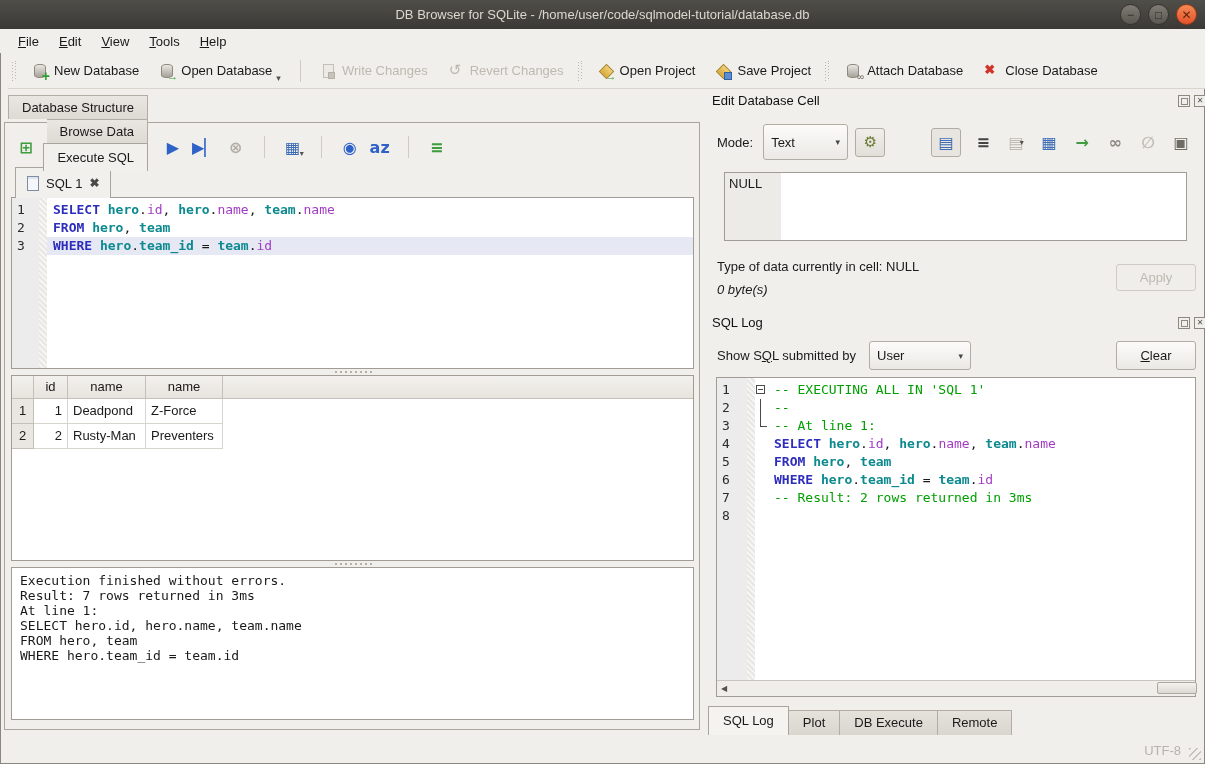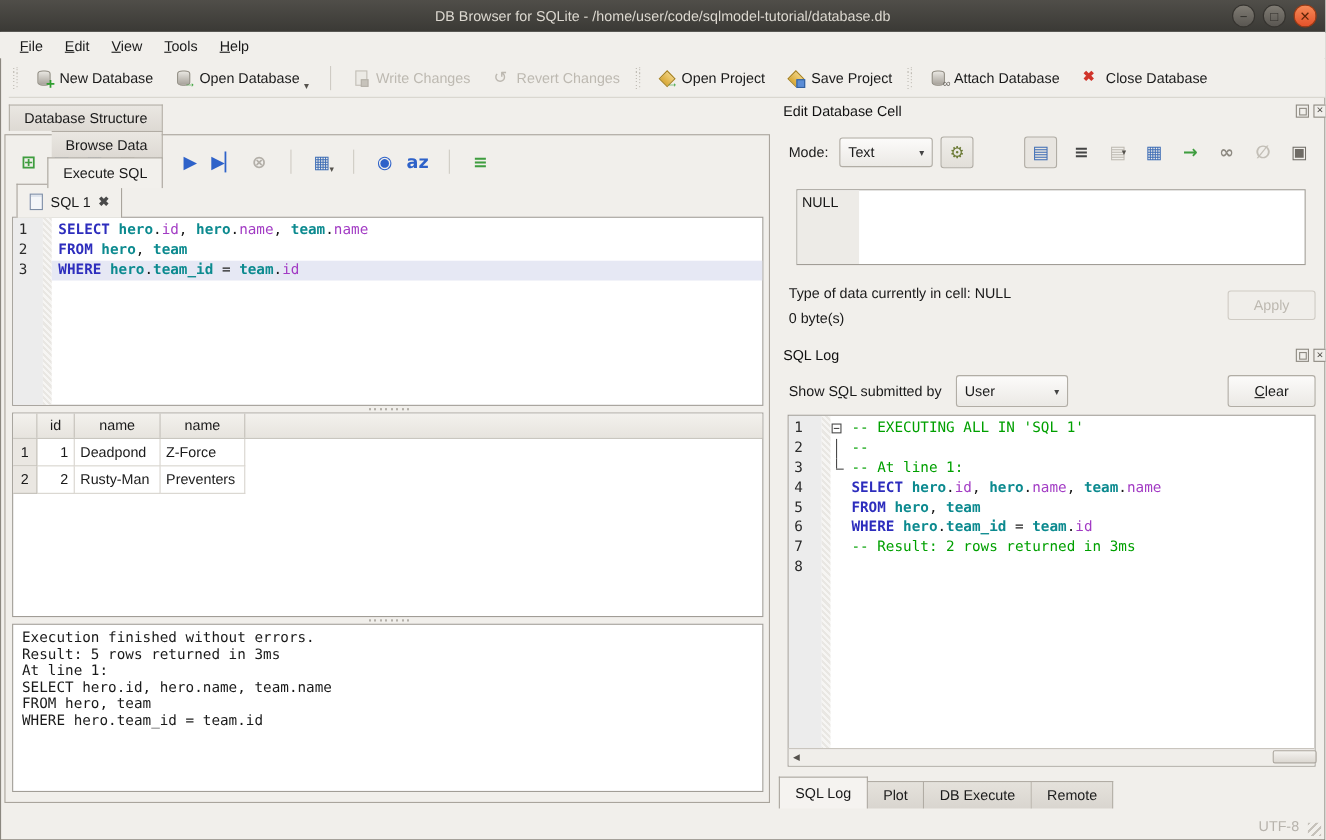--- a/index.html
+++ b/index.html
@@ -145,40 +145,40 @@
   #capbtns1{left:1178px;top:95px;}
   #capbtns2{left:1178px;top:317px;}
   .capbtn{width:12px;height:12px;border:1px solid #8d8981;box-sizing:border-box;
     position:relative;background:#f1efeb;font-size:8px;line-height:10px;text-align:center;
     color:#55524d;}
   .capbtn.restore::after{content:"";position:absolute;left:2px;top:2px;width:5px;height:5px;
     border:1px solid #8d8981;}
 
   #mode-row{position:absolute;left:717px;top:124px;display:flex;align-items:center;}
   .combo{display:inline-flex;align-items:center;justify-content:space-between;
-    box-sizing:border-box;height:27px;padding:0 7px;
+    box-sizing:border-box;height:36px;padding:0 7px;
     background:linear-gradient(#fcfbfa,#ebe9e5);border:1px solid #b1ada5;border-radius:3px;}
   .combo .arrow{font-size:9px;color:#444;margin-left:8px;}
   #mode-combo{width:85px;margin-left:10px;}
   .gearbtn{width:30px;height:29px;margin-left:7px;box-sizing:border-box;
     background:linear-gradient(#f0eeea,#e2dfd9);border:1px solid #b1ada5;border-radius:3px;
     display:flex;align-items:center;justify-content:center;font-size:15px;color:#6b7a35;}
   #cell-icons{display:flex;align-items:center;gap:11px;margin-left:46px;}
   .cpi{min-width:22px;height:24px;display:flex;align-items:center;justify-content:center;
     font-size:16px;font-weight:bold;font-family:"DejaVu Sans",sans-serif;}
   .cpi.framed{width:30px;height:29px;box-sizing:border-box;background:#e8e5e0;
     border:1px solid #b1ada5;border-radius:3px;}
 
   #cell-box{position:absolute;left:724px;top:172px;width:463px;height:69px;background:#fff;
     border:1px solid #a19d96;box-sizing:border-box;}
   .cb-gutter{position:absolute;left:0;top:0;bottom:0;width:56px;background:#edebe7;}
   #cell-value{position:absolute;left:4px;top:3px;}
 
   #type-line{position:absolute;left:717px;top:259px;}
-  #size-line{position:absolute;left:717px;top:282px;}
+  #size-line{position:absolute;left:717px;top:282px;font-style:italic;}
   .btn{position:absolute;box-sizing:border-box;text-align:center;
     background:linear-gradient(#fcfbfa,#ebe9e5);border:1px solid #b1ada5;border-radius:3px;}
   #apply-btn{left:1116px;top:264px;width:80px;height:27px;line-height:25px;}
   .btn.disabled{background:#f0eeea;color:#bdb9b1;border-color:#cfcbc4;}
   #clear-btn{left:1116px;top:341px;width:80px;height:29px;line-height:27px;}
 
   #filter-row{position:absolute;left:717px;top:341px;height:29px;display:flex;align-items:center;}
   #user-combo{width:102px;height:29px;margin-left:13px;}
 
   #log-box{position:absolute;left:716px;top:377px;width:480px;height:320px;background:#fff;
@@ -383,21 +383,21 @@
             <div class="tcell cw1">Rusty-Man</div>
             <div class="tcell cw2">Preventers</div>
           </div>
         </div>
     </div>
 
     <div class="splitgrip" style="top:439px;"></div>
 
     <div class="codebox" id="exec-box">
       <pre id="exec-log">Execution finished without errors.
-Result: 5 rows returned in 3ms
+Result: 7 rows returned in 3ms
 At line 1:
 SELECT hero.id, hero.name, team.name
 FROM hero, team
 WHERE hero.team_id = team.id</pre>
     </div>
   </div>
 
   <div class="dock-title" id="ec-title">Edit Database Cell</div>
   <div class="capbtns" id="capbtns1">
     <span class="capbtn restore"></span>

